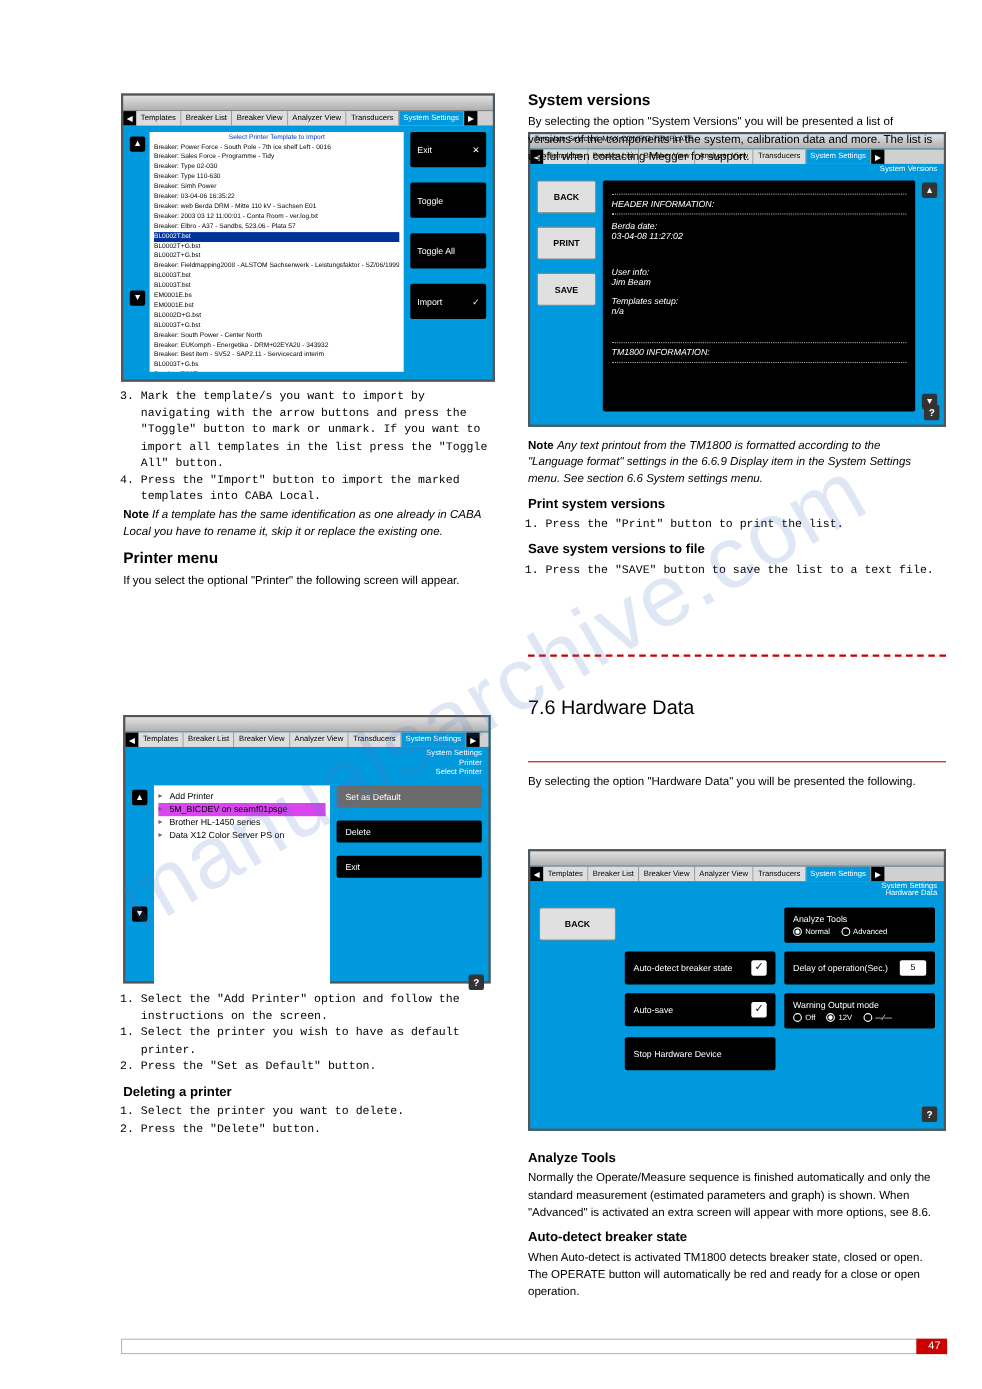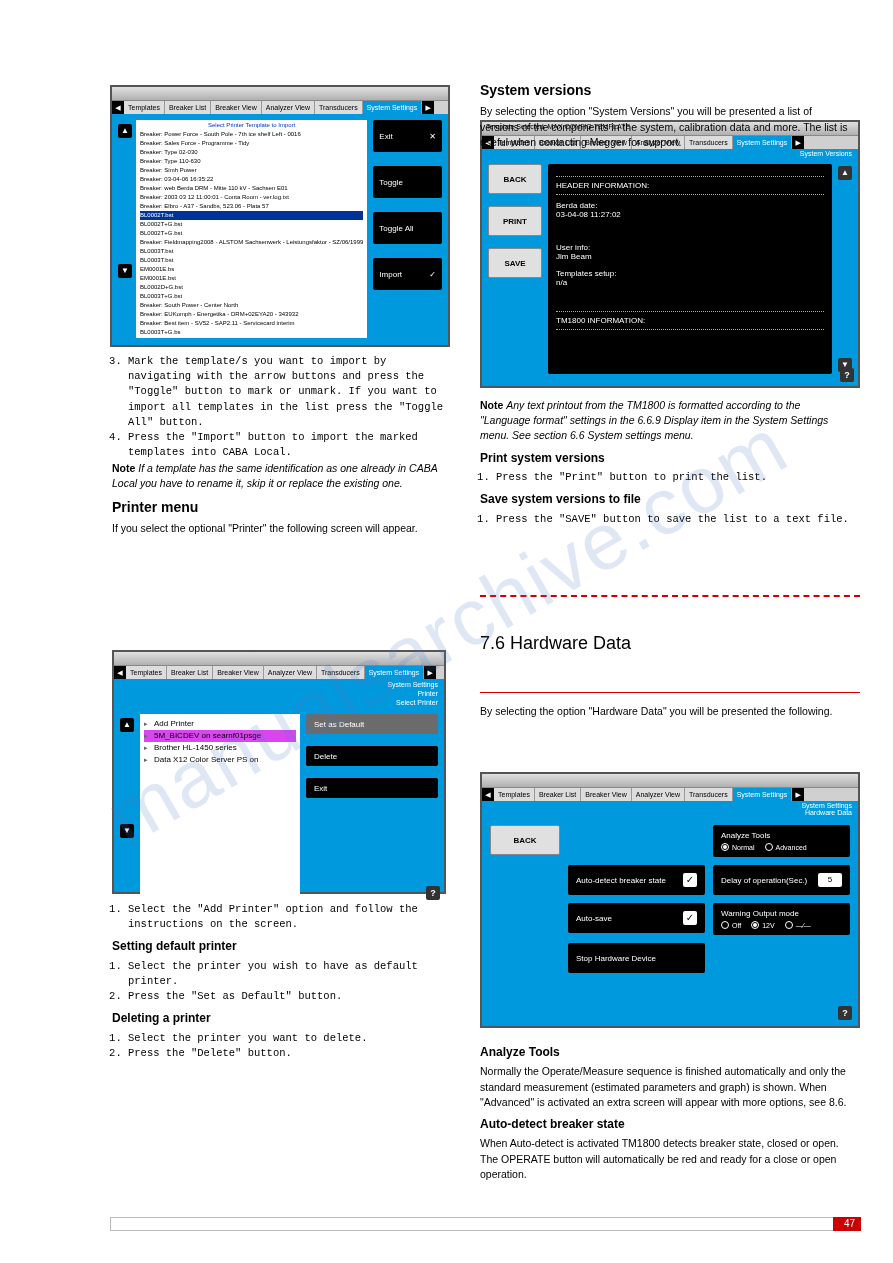--- a/index.html
+++ b/index.html
@@ -26,21 +26,21 @@
   .s1 .list .row.sel { background: #003399; color: #fff; }
   .s1 .btns { width: 74px; display: flex; flex-direction: column; gap: 14px; }
   .s1 .btn { background: #000; color: #fff; height: 32px; display: flex; align-items: center; padding: 0 6px; font-size: 8px; justify-content: space-between; border-radius: 2px; }
 
   
   .s2 { left: 480px; top: 120px; width: 380px; height: 268px; }
   .s2 .subhdr { font-size: 7px; color: #fff; text-align: right; padding: 1px 6px; }
   .s2 .body2 { padding: 6px; display: flex; gap: 6px; }
   .s2 .leftbtns { width: 54px; display: flex; flex-direction: column; gap: 12px; }
   .s2 .lbtn { background: #e0e0e0; color: #000; height: 30px; display: flex; align-items: center; justify-content: center; font-size: 8px; border: 1px solid #888; border-radius: 2px; font-weight: bold; }
-  .s2 .info { flex: 1; background: #000; color: #fff; padding: 8px; font-size: 8px; border-radius: 2px; height: 210px; position: relative; }
+  .s2 .info { flex: 1; background: #000; color: #fff; padding: 8px; font-size: 8px; border-radius: 2px; height: 210px; position: relative; font-style: italic; }
   .s2 .info .sep { border-top: 1px dotted #aaa; margin: 4px 0; }
   .s2 .sidearrows { width: 14px; display: flex; flex-direction: column; justify-content: space-between; padding: 2px 0; }
   .s2 .sidearrows div { width: 14px; height: 14px; background: #333; color: #fff; text-align: center; line-height: 14px; border-radius: 2px; font-size: 8px; }
   .s2 .help { position: absolute; bottom: 4px; right: 4px; width: 14px; height: 14px; background: #333; color: #fff; text-align: center; line-height: 14px; border-radius: 2px; font-size: 9px; font-weight: bold; }
 
   
   .s3 { left: 112px; top: 650px; width: 334px; height: 244px; }
   .s3 .subhdr { font-size: 7px; color: #fff; text-align: right; padding: 1px 6px; line-height: 9px; }
   .s3 .body3 { padding: 6px; display: flex; gap: 6px; position: relative; }
   .s3 .arrows3 { display: flex; flex-direction: column; justify-content: space-between; padding: 4px 0 60px 0; }
@@ -264,21 +264,20 @@
       <div class="rbtn">Exit</div>
     </div>
     <div class="help">?</div>
   </div>
 </div>
 
 <div class="txt" style="left:112px; top:902px; width:332px;">
   <ol>
       <li>Select the "Add Printer" option and follow the instructions on the screen.</li>
     </ol>
-  <h3>Setting default printer</h3>
   <ol>
       <li>Select the printer you wish to have as default printer.</li>
       <li>Press the "Set as Default" button.</li>
     </ol>
   <h3>Deleting a printer</h3>
   <ol>
       <li>Select the printer you want to delete.</li>
       <li>Press the "Delete" button.</li>
     </ol>
 </div>

